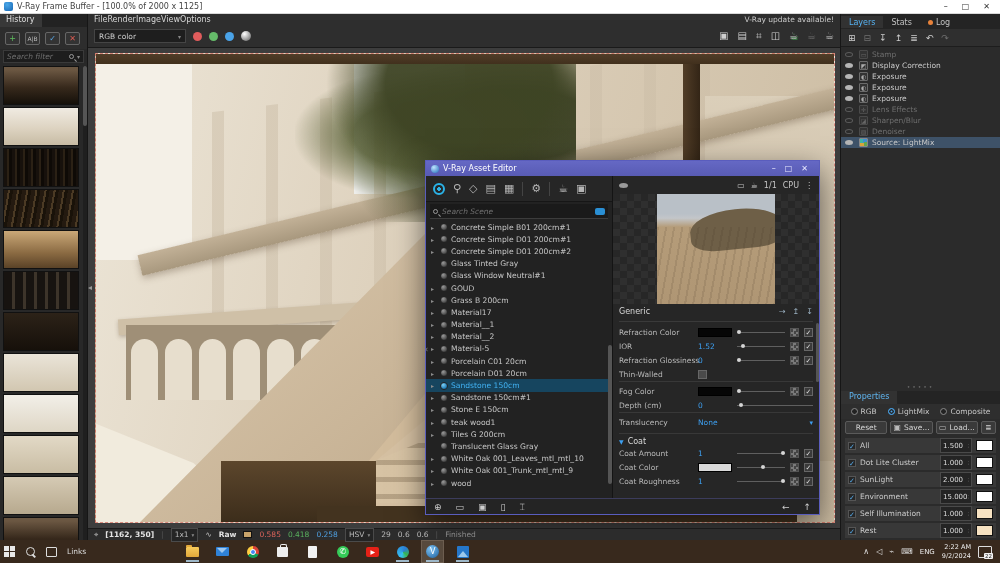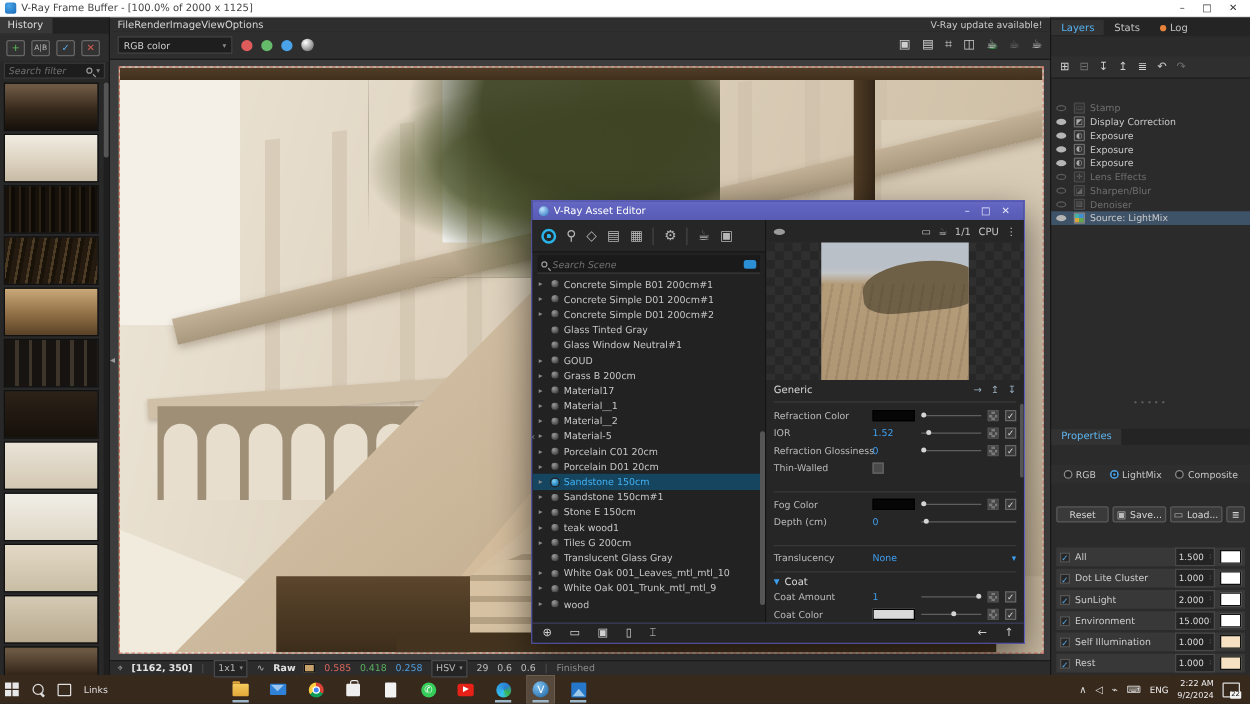--- a/index.html
+++ b/index.html
@@ -95,21 +95,21 @@
   .statusbar { height:12px; background:#2c2c2c; border-top:1px solid #1a1a1a; display:flex; align-items:center; gap:7px; padding:0 6px; font-size:7.5px; color:#b9b9b9; }
   .statusbar .strong { color:#e4e4e4; font-weight:bold; }
   .sb-box { border:1px solid #4a4a4a; background:#242424; padding:0 3px; display:flex; gap:3px; align-items:center; height:14px; }
   .sb-box .dd { font-size:5.5px; color:#888; }
   .sb-swatch { width:9px; height:7px; border:1px solid #111; }
   .vr { color:#d9635a; } .vg { color:#59b05e; } .vb { color:#4f9fe0; }
   .sb-sep { color:#555; }
   .sb-finished { color:#8a8a8a; }
 
   
-  .rightpanel { width:160px; background:#2b2b2b; border-left:1px solid #161616; display:flex; flex-direction:column;gap:16px; }
+  .rightpanel { width:160px; background:#2b2b2b; border-left:1px solid #161616; display:flex; flex-direction:column; }
   .rp-tabs { height:15px; display:flex; align-items:center; background:#242424; }
   .rp-tab { font-size:8px; color:#c0c0c0; padding:2px 8px 1px 8px; display:flex; align-items:center; gap:3px; }
   .rp-tab.active { color:#55b2f2; background:#323232; }
   .logdot { width:5px; height:5px; border-radius:50%; background:#e8823a; }
   .rp-tools { height:18px; display:flex; align-items:center; gap:8px; padding:0 7px; background:#2f2f2f; border-bottom:1px solid #1d1d1d;}
   .rp-tools .tool-icon { font-size:9px; }
   .rp-layers { padding-top:2px; }
   .lrow { height:11px; display:flex; align-items:center; gap:4px; padding:0 4px; }
   .lrow.selected { background:#3e5268; }
   .lrow .eye { width:8px; height:5px; border-radius:50%; background:#b5b5b5; flex:none; margin-right:2px;}
@@ -173,21 +173,21 @@
   .pv-head .right span { font-size:8px; color:#c5c5c5; }
   .pv-area { height:110px; background:conic-gradient(#2f2f2f 0 25%, #272727 0 50%, #2f2f2f 0 75%, #272727 0); background-size:14px 14px; display:flex; justify-content:center; }
   .dune { width:118px; height:110px; position:relative; overflow:hidden; background:linear-gradient(#b9c0c7 0 18%, #c3c6c9 22%, #b59c79 30%, #af9674 100%); }
   .dune .dk { position:absolute; left:28%; top:14%; width:80%; height:36%; background:#6e5f47; transform:rotate(-6deg); border-radius:50% 50% 30% 30%; }
   .dune .tex { position:absolute; inset:30% 0 0 0; background:repeating-linear-gradient(100deg, rgba(60,45,30,.12) 0 2px, transparent 2px 8px); }
   .props { flex:1; padding:3px 6px 0 6px; position:relative; overflow:hidden;}
   .sect-head { height:15px; display:flex; align-items:flex-start; border-bottom:1px solid #3a3a3a; margin-bottom:3px;}
   .sect-head .stitle { font-size:8px; color:#d8d8d8; flex:1; }
   .sect-head .sic { font-size:8px; color:#9ad; margin-left:7px; color:#9ab0c0;}
   .prow { height:14px; display:flex; align-items:center; gap:5px; }
-  .prow.group { border-top:1px solid #383838; margin-top:12px; padding-top:3px; height:17px; }
+  .prow.group { border-top:1px solid #383838; margin-top:0; padding-top:3px; height:17px; }
   .plabel { width:74px; font-size:7.5px; color:#b9b9b9; white-space:nowrap; flex:none;}
   .pswatch { width:34px; height:9px; border:1px solid #000; flex:none; }
   .pval { width:34px; font-size:7.5px; color:#3d9ff0; flex:none; }
   .slider { flex:1; height:1px; background:#5f5f5f; position:relative; min-width:30px;}
   .slider .hnd { position:absolute; top:-2px; width:4px; height:4px; border-radius:50%; background:#d5d5d5; }
   .mapico { width:9px; height:9px; flex:none; background:conic-gradient(#7a7a7a 0 25%, #454545 0 50%, #7a7a7a 0 75%, #454545 0); background-size:5px 5px; border:1px solid #555;}
   .pcheck { width:9px; height:9px; background:#3a3a3a; border:1px solid #666; color:#ddd; font-size:7px; line-height:8px; text-align:center; flex:none;}
   .pcheck.empty { color:transparent; background:#4a4a4a; }
   .chev { margin-left:auto; color:#3d9ff0; font-size:7px; }
   .coat-head { height:13px; display:flex; align-items:center; gap:4px; margin-top:4px; border-top:1px solid #383838; padding-top:2px;}

